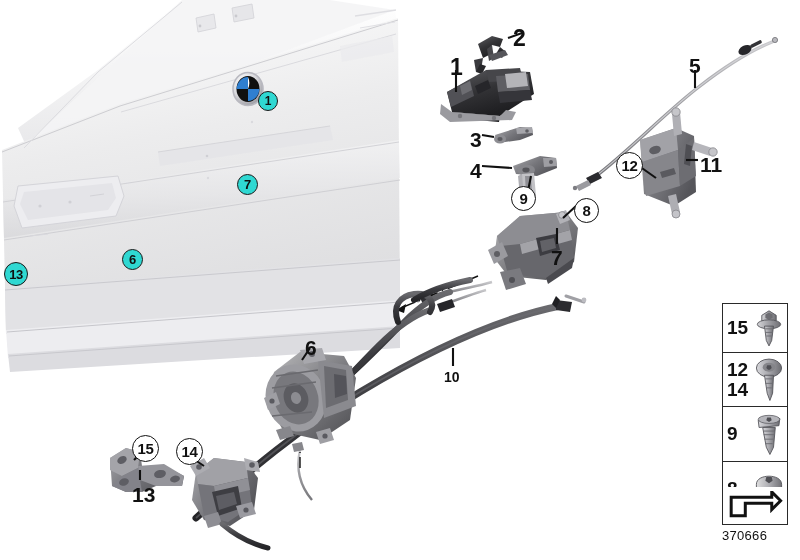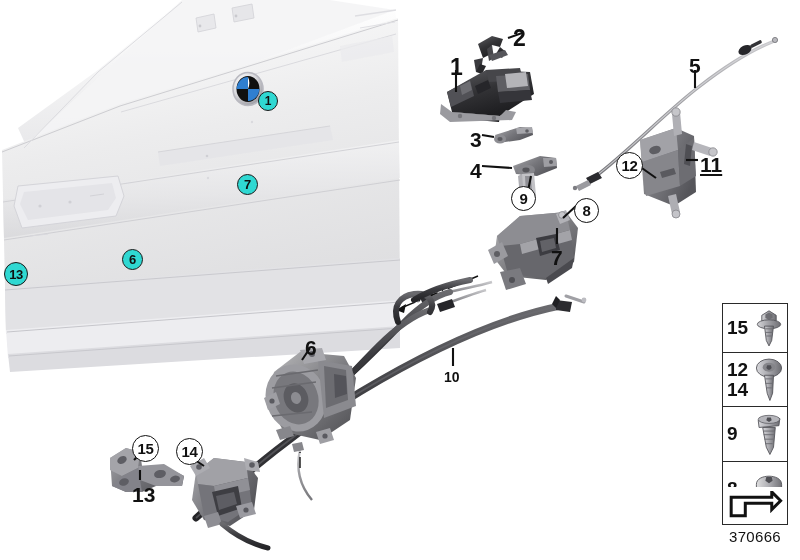--- a/index.html
+++ b/index.html
@@ -29,21 +29,21 @@
   
   #legend{position:absolute;left:722px;top:303px;width:66px;height:222px;
           border:1.6px solid #2a2a2a;box-sizing:border-box;background:#fff;}
   .lrow{position:relative;width:100%;box-sizing:border-box;
         border-bottom:1.6px solid #2a2a2a;display:flex;align-items:center;}
   .lrow:last-child{border-bottom:none;}
   .lnum{font-weight:bold;color:#111;line-height:1.02;padding-left:4px;
         width:24px;flex:none;}
   .lart{flex:1;height:100%;position:relative;}
   #partno{position:absolute;left:722px;top:528px;width:66px;
-          text-align:center;color:#111;font-size:15px;letter-spacing:.3px;}
+          text-align:left;color:#111;font-size:13px;letter-spacing:.3px;}
 
   svg{display:block;}
   #art{position:absolute;left:0;top:0;width:800px;height:560px;}
 </style>
 </head>
 <body>
 
 <div id="stage">
 
   <svg id="art" viewBox="0 0 800 560">
@@ -366,21 +366,21 @@
   <div class="obubble" style="left:574px;top:198px;width:25px;height:25px;font-size:15px;">8</div>
   <div class="obubble" style="left:616px;top:152px;width:27px;height:27px;font-size:15px;">12</div>
   <div class="obubble" style="left:132px;top:435px;width:27px;height:27px;font-size:15px;">15</div>
   <div class="obubble" style="left:176px;top:438px;width:27px;height:27px;font-size:15px;">14</div>
 
   <div class="numlab" style="left:513px;top:27px;font-size:23px;">2</div>
   <div class="numlab" style="left:450px;top:56px;font-size:23px;">1</div>
   <div class="numlab" style="left:470px;top:129px;font-size:21px;">3</div>
   <div class="numlab" style="left:470px;top:160px;font-size:21px;">4</div>
   <div class="numlab" style="left:689px;top:55px;font-size:21px;">5</div>
-  <div class="numlab" style="left:700px;top:154px;font-size:21px;text-decoration:underline;">11</div>
+  <div class="numlab" style="left:700px;top:154px;font-size:21px;">11</div>
   <div class="numlab" style="left:551px;top:247px;font-size:21px;">7</div>
   <div class="numlab" style="left:444px;top:370px;font-size:14px;">10</div>
   <div class="numlab" style="left:305px;top:337px;font-size:21px;">6</div>
   <div class="numlab" style="left:132px;top:484px;font-size:21px;">13</div>
 
   <div id="legend">
 
     <div class="lrow" style="height:22.2%;">
       <div class="lnum" style="font-size:19px;">15</div>
       <div class="lart">

